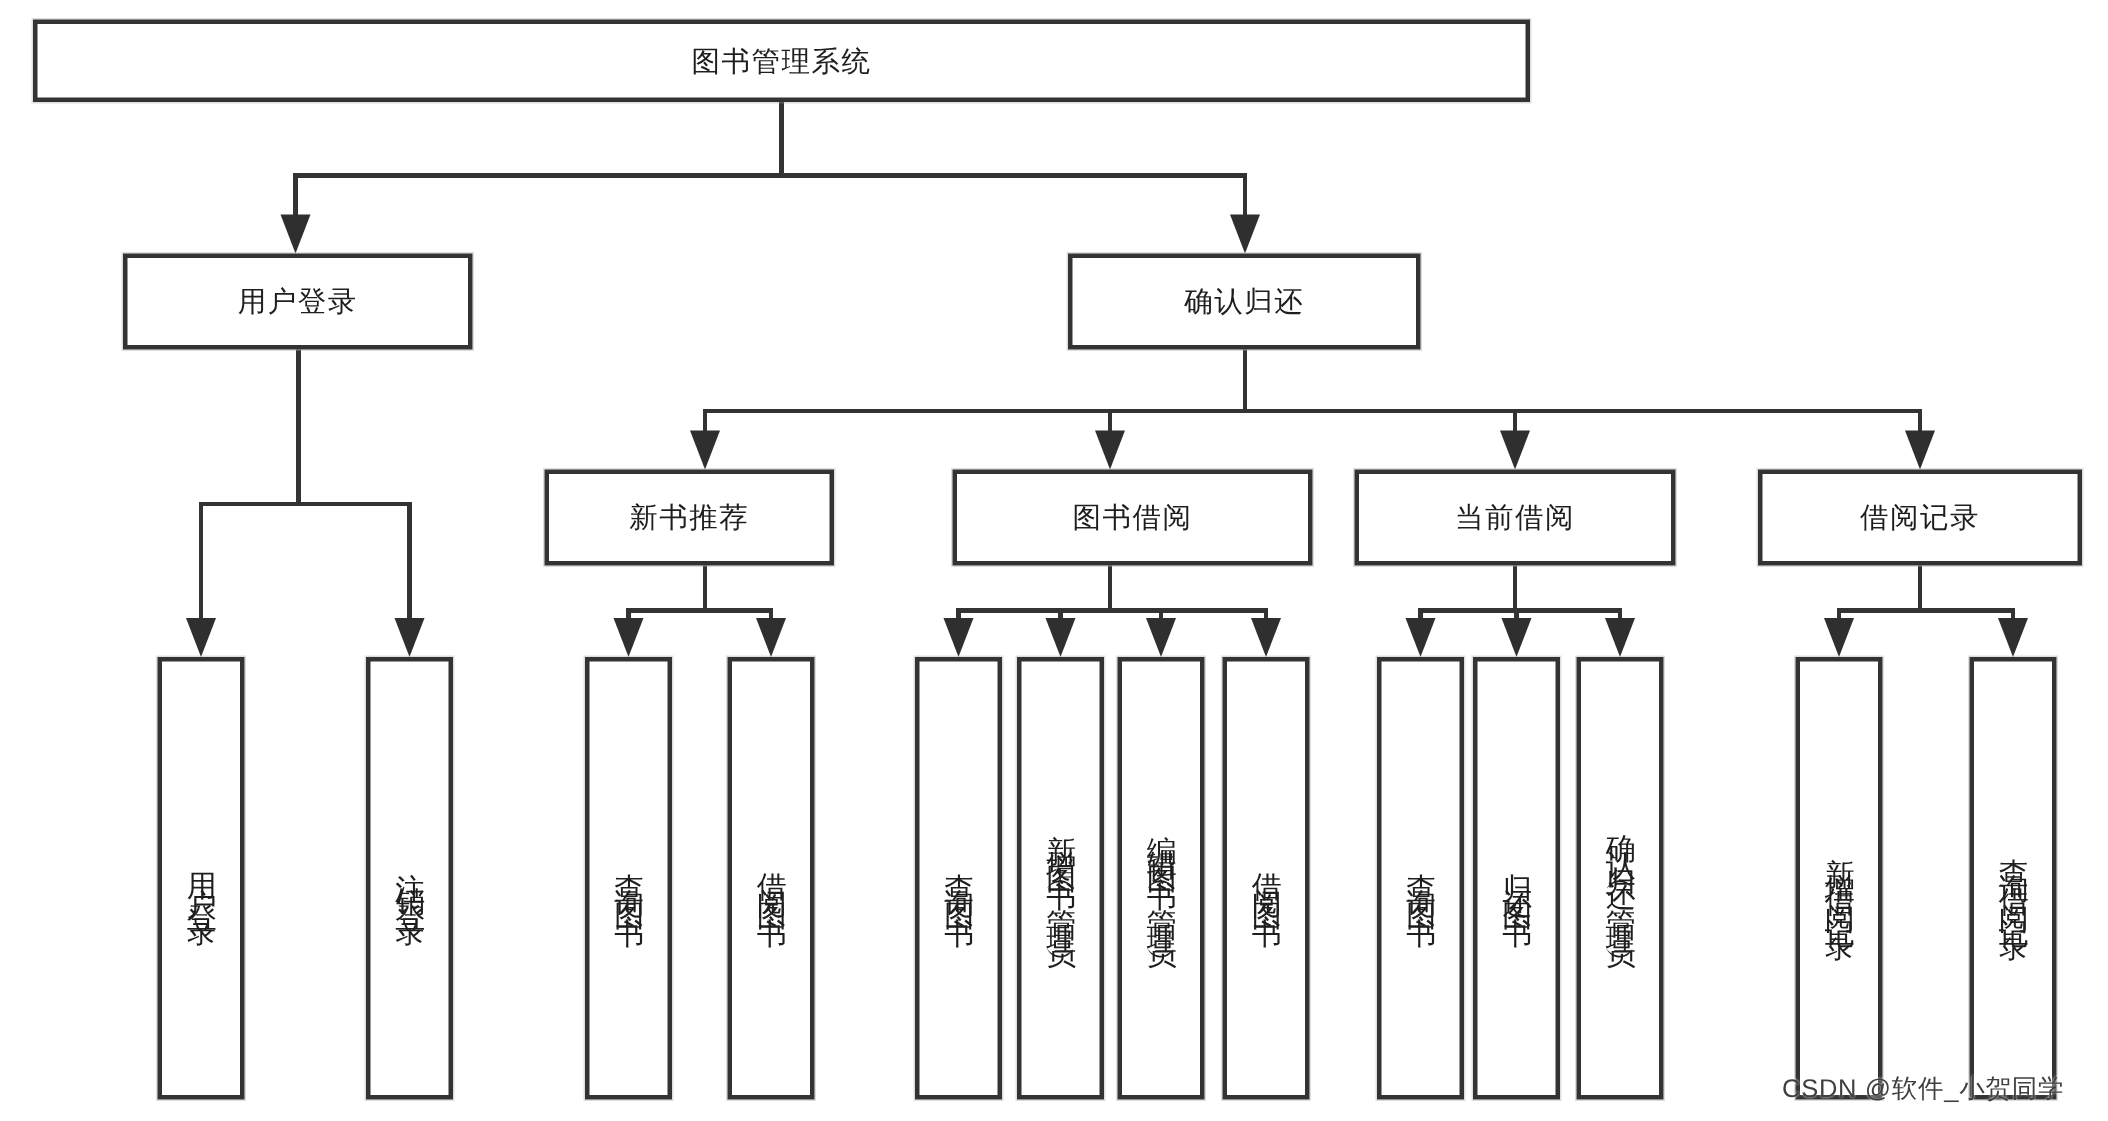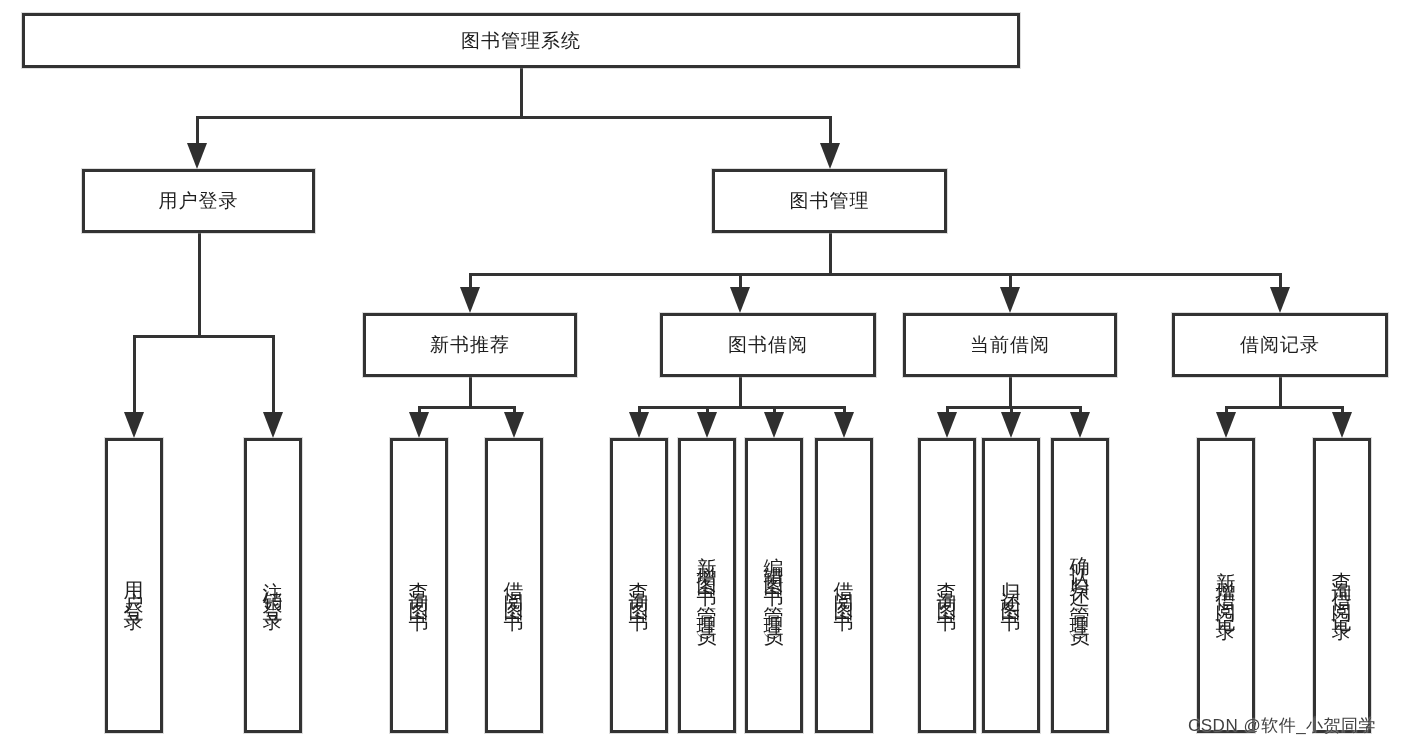--- a/index.html
+++ b/index.html
@@ -130,27 +130,27 @@
   </svg>
 
   <div class="box" style="left:22px; top:13px; width:998px; height:55px;">
     <span class="h-label">图书管理系统</span>
   </div>
 
   <div class="box" style="left:82px; top:169px; width:233px; height:64px;">
     <span class="h-label">用户登录</span>
   </div>
   <div class="box" style="left:712px; top:169px; width:235px; height:64px;">
-    <span class="h-label">图书管理</span>
-  </div>
-
-  <div class="box" style="left:363px; top:313px; width:214px; height:64px;justify-content:center;">
+    <span class="h-label">确认归还</span>
+  </div>
+
+  <div class="box" style="left:363px; top:313px; width:193px; height:64px;justify-content:center;">
     <span class="h-label">新书推荐</span>
   </div>
-  <div class="box" style="left:660px; top:313px; width:216px; height:64px;">
+  <div class="box" style="left:635px; top:313px; width:240px; height:64px;">
     <span class="h-label">图书借阅</span>
   </div>
   <div class="box" style="left:903px; top:313px; width:214px; height:64px;text-align:right;">
     <span class="h-label">当前借阅</span>
   </div>
   <div class="box" style="left:1172px; top:313px; width:216px; height:64px;justify-content:center;">
     <span class="h-label">借阅记录</span>
   </div>
 
   <div class="box leaf" style="left:105px;">

